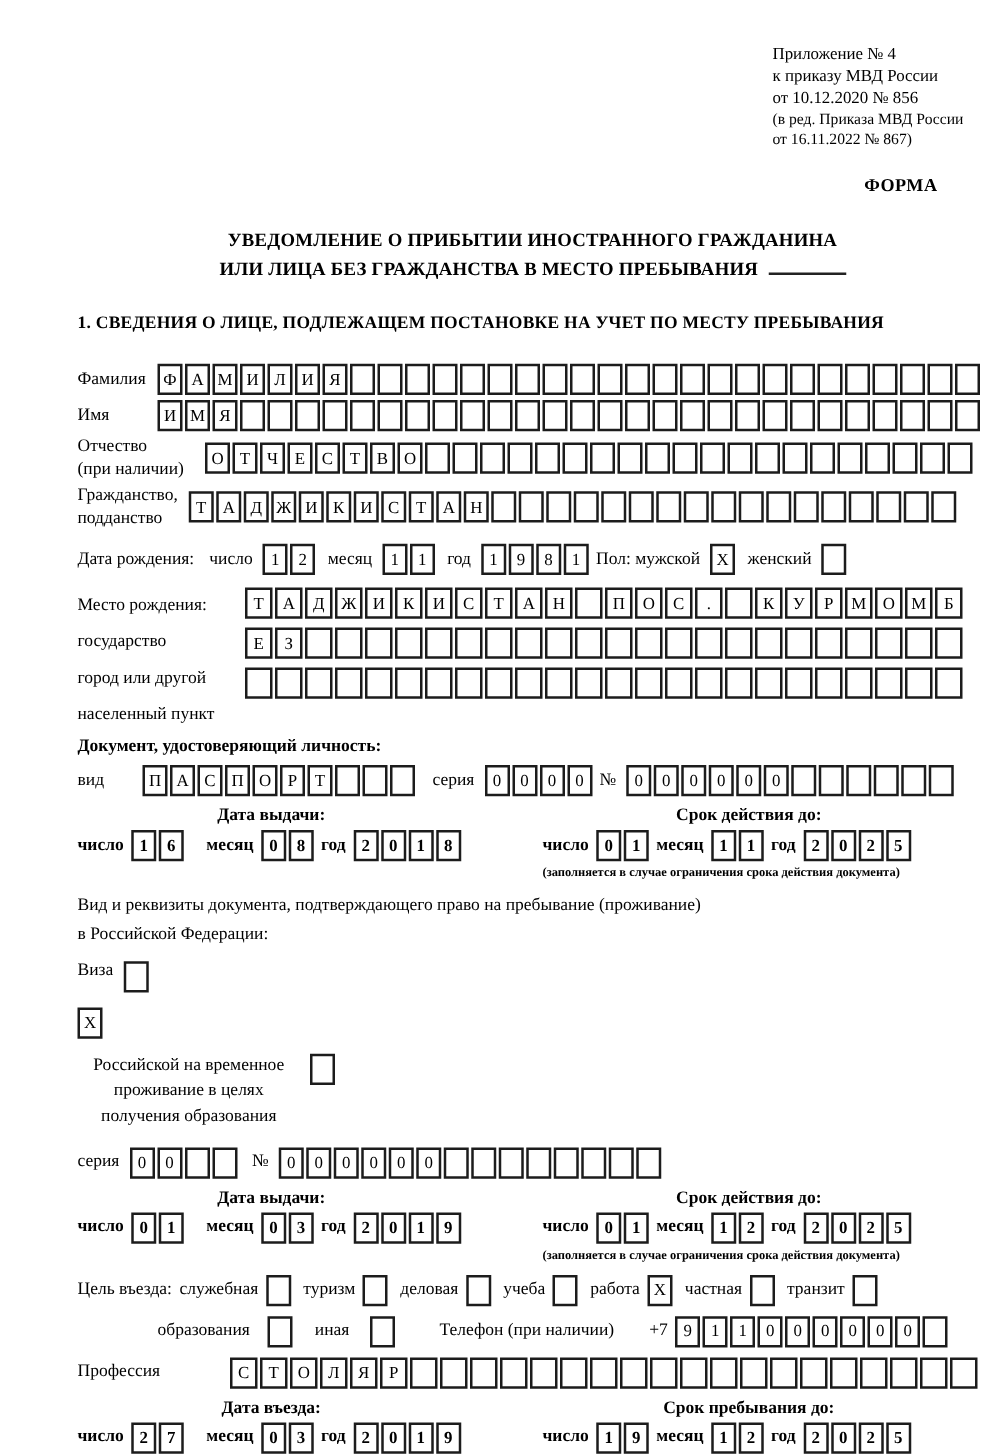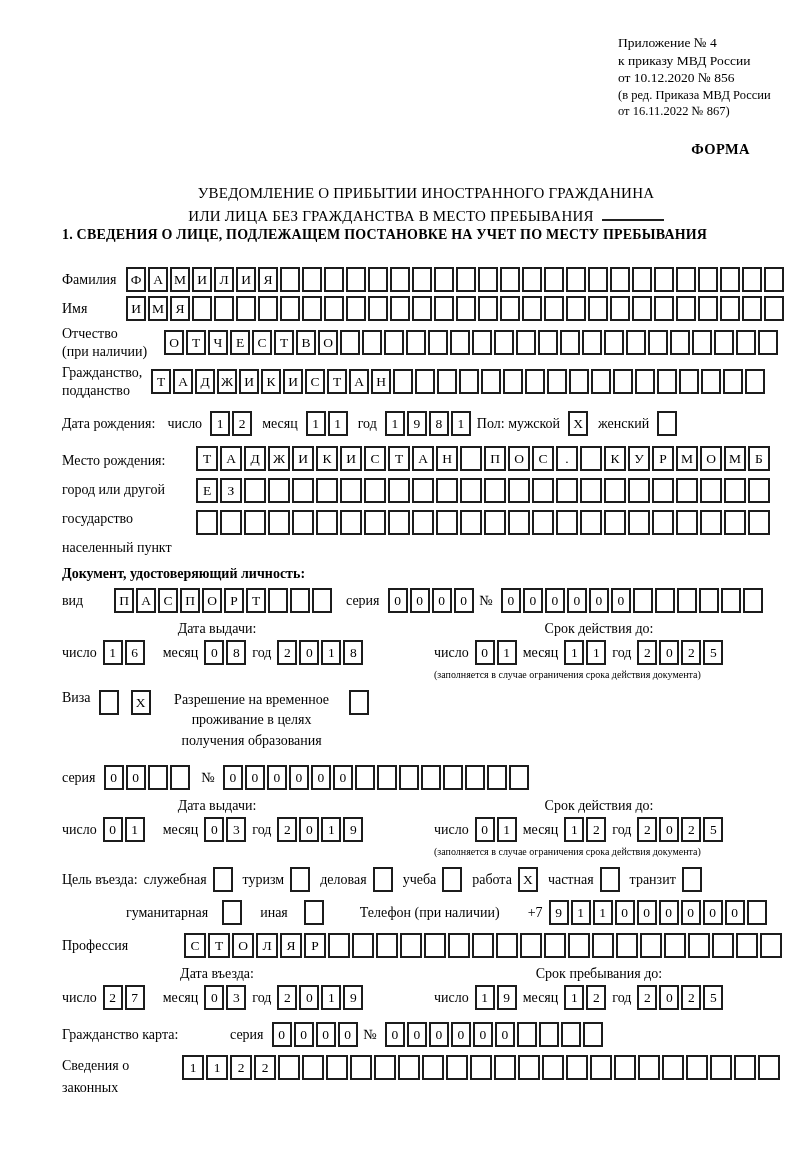--- a/index.html
+++ b/index.html
@@ -4,54 +4,54 @@
 <style>
   html,body { margin:0; padding:0; background:#fff; }
   body { width:800px; min-height:1163px; color:#000;
          font-family:"Liberation Serif","DejaVu Serif",serif; font-size:14px; }
   .page { padding:34px 10px 24px 62px; }
 
   .annex { margin-left:556px; line-height:1.3; font-size:13.5px; }
   .annex .note-line { font-size:12.5px; }
   .forma { text-align:right; padding-right:40px; font-weight:bold; margin-top:22px; font-size:14.5px; letter-spacing:.4px; }
 
-  .title { text-align:center; font-weight:normal; font-size:15px; margin-top:24px; line-height:1.5; letter-spacing:.2px; }
+  .title { text-align:center; font-weight:bold; font-size:15px; margin-top:24px; line-height:1.5; letter-spacing:.2px; }
   .blank-underline { display:inline-block; width:62px; height:12px; border-bottom:2px solid #222; margin-left:8px; }
 
-  .sec-heading { font-weight:bold; font-size:14px; margin-bottom:24px; letter-spacing:.2px; }
+  .sec-heading { font-weight:bold; font-size:14px; margin-top:24px; margin-bottom:24px; letter-spacing:.2px; }
 
   .frow { display:flex; align-items:center; margin-bottom:4px; }
   .flabel { flex:none; }
   .cells { display:flex; gap:2px; flex-wrap:nowrap; }
   .cell { flex:none; width:16px; height:21px; border:2px solid #1c1c1c; display:flex;
           align-items:center; justify-content:center; font-size:13.5px; background:#fff; }
   .wide-cells .cell { width:18px; }
 
   .w64 { width:64px; } .w102 { width:102px; } .w89 { width:89px; }
   .lbl2 { line-height:1.25; align-self:center; }
   .mr8 { margin-right:8px; } .mr12 { margin-right:12px; } .ml10 { margin-left:10px; } .ml6 { margin-left:6px; }
 
   .bp-block { display:flex; margin-top:10px; }
   .bp-labels { width:134px; flex:none; line-height:29px; }
   .bp-rows .cells { margin-bottom:7px; }
 
   .doc-heading { text-align:left; font-weight:bold; margin:4px 0 6px; }
 
-  .datecols { display:flex; margin-top:8px; }
+  .datecols { display:flex; margin-top:8px;font-weight:bold; }
   .dategroup { }
   .dg-left { width:372px; flex:none; }
   .dgheader { text-align:center; margin-bottom:3px; }
   .dg-left .dgheader { width:310px; }
   .dg-right .dgheader { width:330px; }
   .dgrow { display:flex; align-items:center; gap:6px; }
   .dgnote { font-size:10px; margin-top:4px; white-space:nowrap; }
 
   .para { line-height:1.6; margin-top:10px; }
 
-  .permitrow { display:flex; align-items:flex-start; gap:12px; margin:10px 0 14px; }
+  .permitrow { display:flex; align-items:flex-start; gap:12px; margin:10px 0 14px;flex-direction:column; }
   .pr-item { display:flex; align-items:flex-start; gap:8px; }
   .pr-text { text-align:center; line-height:1.45; }
   .pr-w190 { width:186px; } .pr-w180 { width:178px; }
 
   .purpose-opt { display:flex; align-items:center; gap:6px; margin-left:10px; }
   .indent64 { margin-left:64px; }
 
   .rep-block { display:flex; margin-top:8px; }
   .rep-labels { width:120px; flex:none; line-height:22px; }
   .rep-rows .cells { margin-bottom:9px; }
@@ -243,22 +243,22 @@
       </span>
     <span class="flabel mr8 ml10">женский</span>
     <span class="cells">
         <span class="cell"></span>
       </span>
   </div>
 
   <div class="bp-block">
     <div class="bp-labels">
       <div>Место рождения:</div>
+      <div>государство</div>
       <div>город или другой</div>
-      <div>государство</div>
       <div>населенный пункт</div>
     </div>
     <div class="bp-rows">
       <div class="cells wide-cells">
           <span class="cell">Т</span>
           <span class="cell">А</span>
           <span class="cell">Д</span>
           <span class="cell">Ж</span>
           <span class="cell">И</span>
           <span class="cell">К</span>
@@ -417,35 +417,39 @@
             <span class="cell">2</span>
             <span class="cell">0</span>
             <span class="cell">2</span>
             <span class="cell">5</span>
           </span>
       </div>
       <div class="dgnote">(заполняется в случае ограничения срока действия документа)</div>
     </div>
   </div>
 
+  <div class="para">
+    <div>Вид и реквизиты документа, подтверждающего право на пребывание (проживание)</div>
+    <div>в Российской Федерации:</div>
+  </div>
 
   <div class="permitrow">
     <span class="pr-item">
       <span>Виза</span>
       <span class="cells">
           <span class="cell"></span>
         </span>
     </span>
     <span class="pr-item">
       <span class="cells">
           <span class="cell">X</span>
         </span>
     </span>
     <span class="pr-item">
-      <span class="pr-text pr-w180">Разрешение на временное проживание в целях получения образования</span>
+      <span class="pr-text pr-w180">Российской на временное проживание в целях получения образования</span>
       <span class="cells">
           <span class="cell"></span>
         </span>
     </span>
   </div>
 
   <div class="frow">
     <span class="flabel mr8">серия</span>
     <span class="cells">
         <span class="cell">0</span>
@@ -561,21 +565,21 @@
     <span class="purpose-opt">
       <span>транзит</span>
       <span class="cells">
           <span class="cell"></span>
         </span>
     </span>
   </div>
 
   <div class="frow indent64" style="margin-top:8px;">
     <span class="purpose-opt" style="margin-left:0;">
-      <span>гуманитарная</span>
+      <span>образования</span>
       <span class="cells" style="margin-left:8px;">
           <span class="cell"></span>
         </span>
     </span>
     <span class="purpose-opt" style="margin-left:18px;">
       <span>иная</span>
       <span class="cells" style="margin-left:10px;">
           <span class="cell"></span>
         </span>
     </span>

